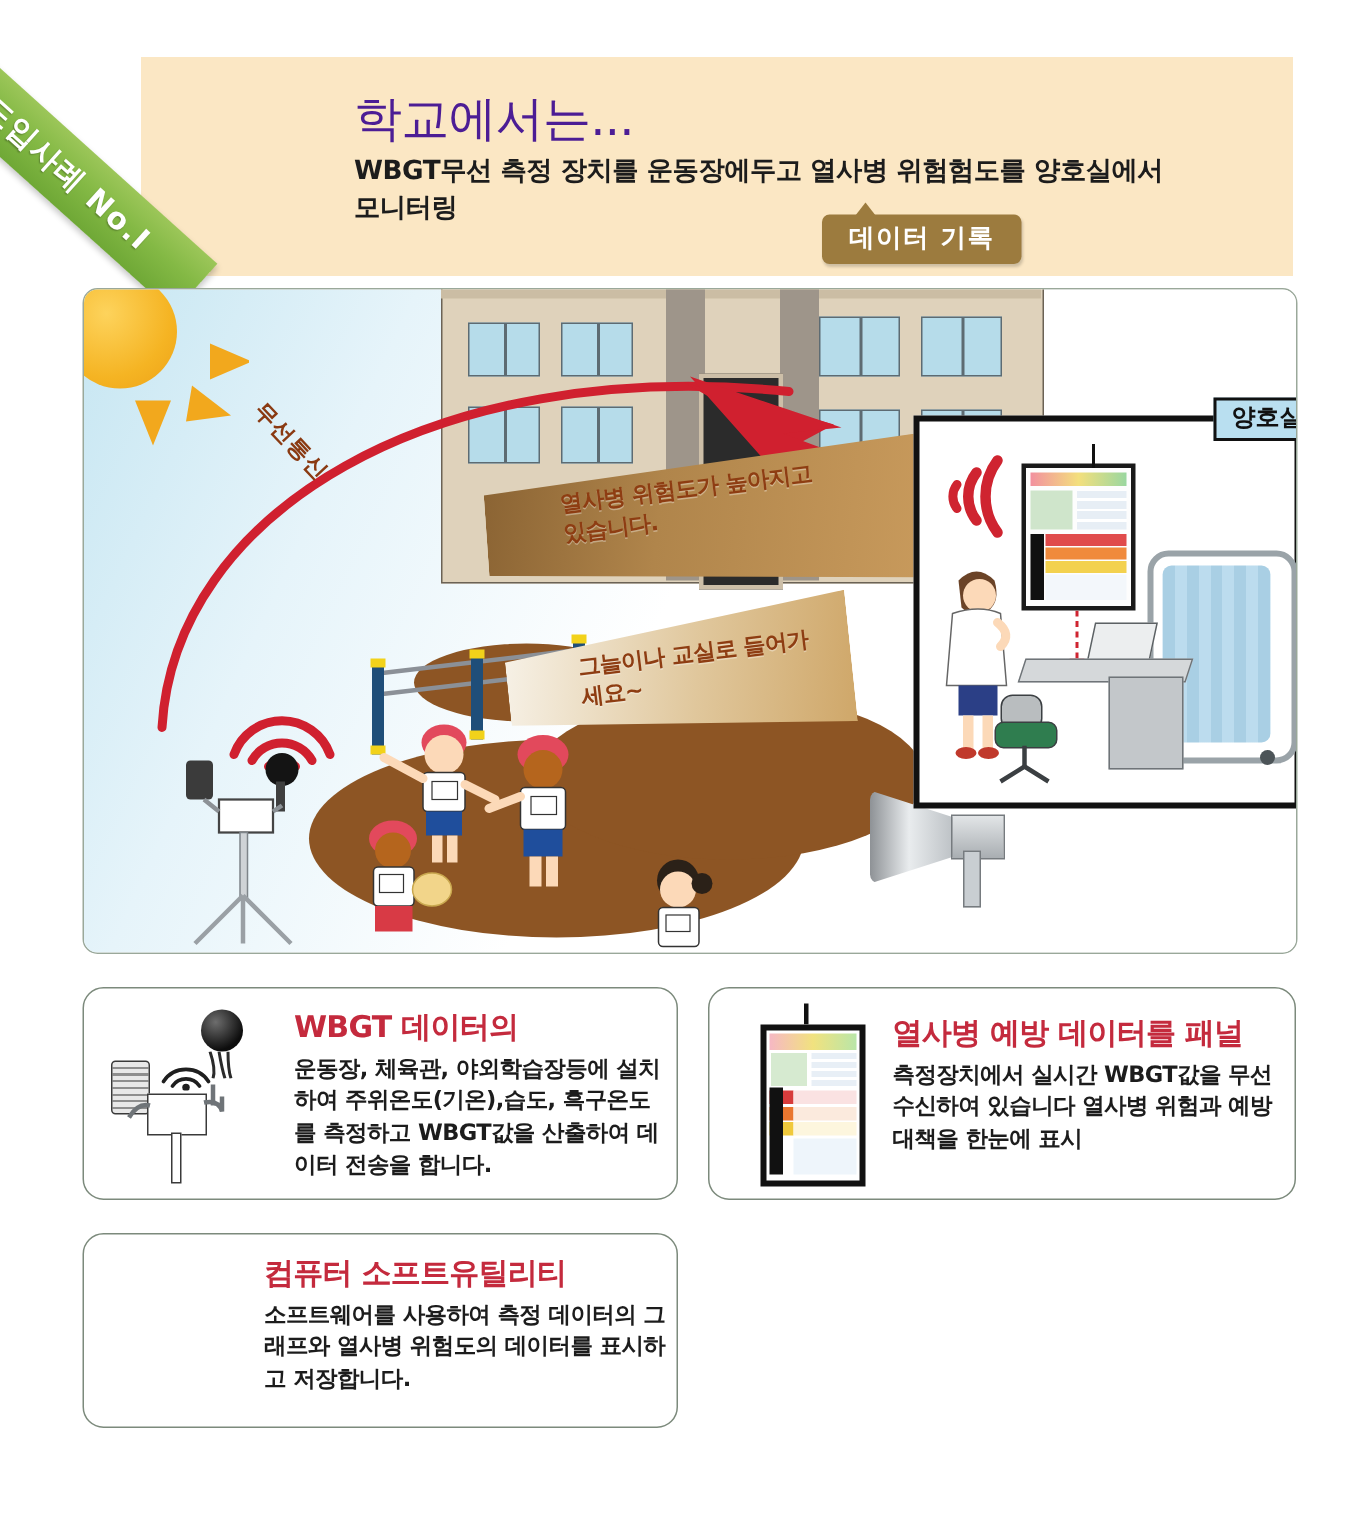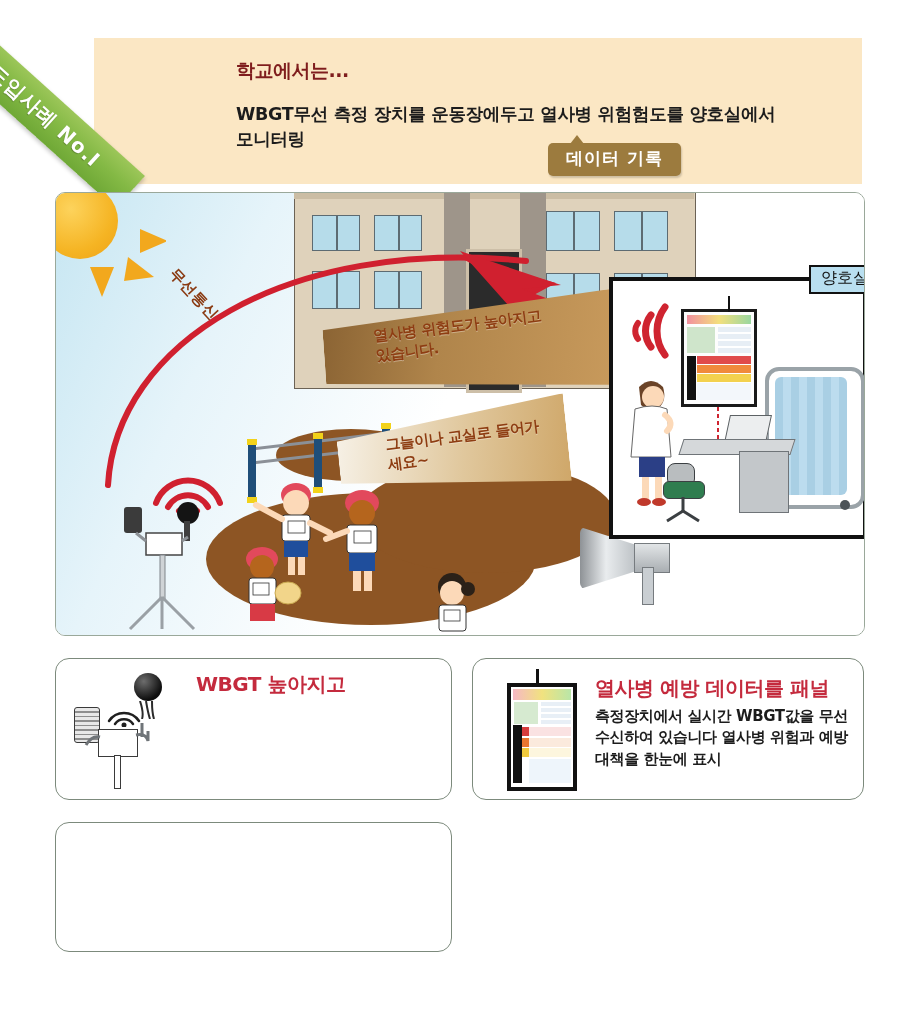--- a/index.html
+++ b/index.html
@@ -2,22 +2,22 @@
 <html lang="ko"><head>
 <meta charset="utf-8">
 <style>
   html,body{margin:0;padding:0;background:#ffffff;}
   body{width:911px;height:1024px;position:relative;overflow:hidden;
        font-family:"DejaVu Sans","Liberation Sans",sans-serif;color:#231f20;}
 
   
   .header-band{position:absolute;left:94px;top:38px;width:768px;height:146px;
     background:#fbe7c4;}
-  .header-title{position:absolute;left:236px;top:58px;font-size:19px;font-weight:bold;
-    color:#7f1d1d;letter-spacing:-0.5px;}
+  .header-title{position:absolute;left:236px;top:58px;font-size:32px;font-weight:normal;
+    color:#4c1d95;letter-spacing:-0.5px;}
   .header-body{position:absolute;left:236px;top:102px;width:560px;font-size:17.5px;
     font-weight:bold;line-height:1.45;color:#1c1c1c;letter-spacing:-0.3px;}
 
   
   .badge-wrap{position:absolute;left:548px;top:143px;}
   .badge{background:#9c7b3e;color:#ffffff;font-size:17px;font-weight:bold;
     padding:4px 18px 6px 18px;border-radius:5px;letter-spacing:1px;
     box-shadow:1px 2px 2px rgba(0,0,0,.18);}
   .badge-tail{position:absolute;left:22px;top:-8px;width:0;height:0;
     border-left:7px solid transparent;border-right:7px solid transparent;
@@ -85,21 +85,21 @@
   
   .tripod{position:absolute;left:60px;top:300px;}
 
   
   .dirt{position:absolute;background:#8d5524;border-radius:50%;}
 
   
   .nurse{position:absolute;left:553px;top:84px;width:250px;height:254px;
     background:#ffffff;border:4px solid #111111;}
   .nurse-label{position:absolute;left:196px;top:-16px;background:#b9dff0;
-    border:2.5px solid #111111;padding:1px 10px 3px 10px;font-size:16px;font-weight:normal;
+    border:2.5px solid #111111;padding:1px 10px 3px 10px;font-size:16px;font-weight:bold;
     color:#111;letter-spacing:0px;white-space:nowrap;}
   .nurse-panel{position:absolute;left:68px;top:28px;width:70px;height:92px;
     background:#fdfdfd;border:3px solid #1a1a1a;}
   .nurse-waves{position:absolute;left:12px;top:20px;}
   .bed{position:absolute;left:152px;top:86px;width:92px;height:142px;}
   .bed-frame{position:absolute;left:0;top:0;width:92px;height:134px;
     border:4px solid #9aa3a8;border-radius:14px;background:#ffffff;}
   .curtain{position:absolute;left:10px;top:10px;width:72px;height:118px;
     background:repeating-linear-gradient(90deg,#a9cfe4 0 8px,#bcdcee 8px 16px);
     border-radius:6px;}
@@ -392,21 +392,22 @@
       <path d="M70,22 L70,8" stroke="#6f7478" stroke-width="3"></path>
     </svg>
     <svg width="36" height="26" style="position:absolute;left:34px;top:30px;">
       <path d="M3,20 A18,18 0 0 1 33,20" stroke="#1f1f1f" stroke-width="2.5" fill="none" stroke-linecap="round"></path>
       <path d="M9,23 A11,11 0 0 1 27,23" stroke="#1f1f1f" stroke-width="2.5" fill="none" stroke-linecap="round"></path>
       <circle cx="18" cy="24" r="2.5" fill="#1f1f1f"></circle>
     </svg>
     <div class="sensor-pole"></div>
   </div>
   <div class="card-txt">
-    <div class="card-title">WBGT 높아지고</div>
+    <div class="card-title">WBGT 데이터의</div>
+    <div class="card-desc">운동장, 체육관,  야외학습장등에 설치하여 주위온도(기온),습도, 흑구온도를 측정하고 WBGT값을 산출하여 데이터 전송을 합니다.</div>
   </div>
 </div>
 
 <div class="card" id="card-2">
   <div class="card-art">
     <div class="mini-stem"></div>
     <div class="mini-panel">
       <div class="mp-hdr"></div>
       <div style="position:absolute;left:3px;top:15px;width:24px;height:22px;background:#d6ead0;"></div>
       <div style="position:absolute;left:30px;top:15px;right:2px;height:22px;
@@ -432,13 +433,17 @@
       <div style="position:absolute;left:2px;top:38px;width:9px;bottom:4px;background:#111;"></div>
     </div>
   </div>
   <div class="card-txt">
     <div class="card-title">열사병 예방 데이터를 패널</div>
     <div class="card-desc">측정장치에서 실시간 WBGT값을 무선 수신하여 있습니다 열사병 위험과 예방 대책을 한눈에 표시</div>
   </div>
 </div>
 
 <div class="card" id="card-3">
+  <div class="card-txt">
+    <div class="card-title">컴퓨터 소프트유틸리티</div>
+    <div class="card-desc">소프트웨어를 사용하여 측정 데이터의 그래프와 열사병 위험도의 데이터를 표시하고 저장합니다.</div>
+  </div>
 </div>
 
 </body></html>

